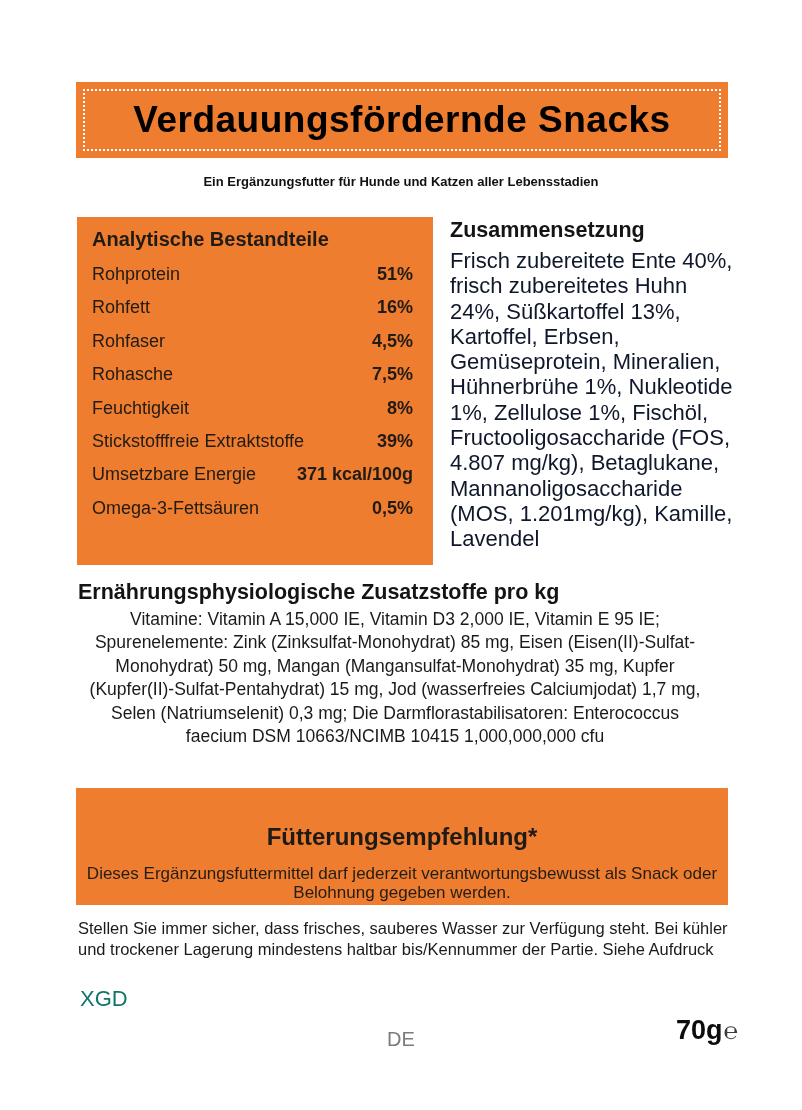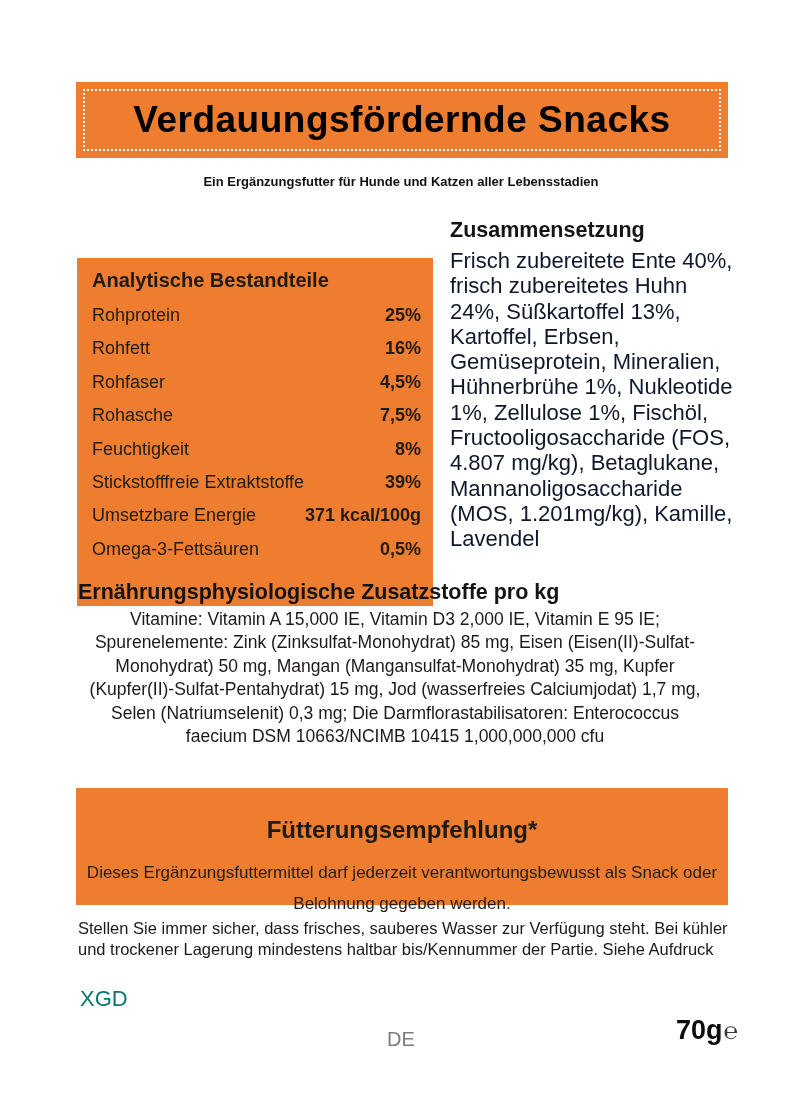--- a/index.html
+++ b/index.html
@@ -32,22 +32,21 @@
   
   .subtitle {
     left: 0; top: 174px; width: 802px;
     text-align: center; font-size: 13px; font-weight: bold; color: #111111;
   }
 
   
   .analytical-panel {
     left: 77px; top: 217px; width: 356px; height: 348px;
     background: #EE7D2F;
-    padding: 11px 12px 0 15px;
-    margin-top: 41px;
+    padding: 11px 20px 0 15px;
   }
   .analytical-title {
     font-size: 20px; font-weight: bold; color: #201b15;
     margin-bottom: 7px;
   }
   .analytical-row {
     display: flex; justify-content: space-between; align-items: baseline;
     height: 33.4px; line-height: 33.4px;
     font-size: 18px; color: #201b15;
     white-space: nowrap;
@@ -62,25 +61,25 @@
   
   .additives { left: 78px; top: 580px; width: 656px; }
   .additives-title { font-size: 21.5px; font-weight: bold; color: #141414; margin-bottom: 3px; }
   .additives-text { font-size: 17.5px; line-height: 23.4px; color: #1c1a18; width: 634px; text-align: center; }
 
   
   .feeding-panel {
     left: 76px; top: 788px; width: 652px; height: 117px;
     background: #EE7D2F;
     text-align: center;
-    padding-top: 28px;
+    padding-top: 35px;
   }
   .feeding-title { font-size: 24px; font-weight: bold; color: #1e1a15; margin-bottom: 13px; }
   .feeding-text {
-    font-size: 17px; line-height: 31px; color: #241d15;
+    font-size: 17px; line-height: 19px; color: #241d15;
     width: 632px; margin: 0 auto;
   }
 
   
   .storage-note {
     left: 78px; top: 918px; width: 670px;
     font-size: 16.5px; line-height: 20.8px; color: #1c1a18;
   }
 
   
@@ -100,21 +99,21 @@
   <div class="header-dotted"></div>
   <div class="header-title">Verdauungsfördernde Snacks</div>
 </div>
 
 <div class="abs subtitle">Ein Ergänzungsfutter für Hunde und Katzen aller Lebensstadien</div>
 
 <div class="abs analytical-panel">
   <div class="analytical-title">Analytische Bestandteile</div>
   <div class="analytical-row">
     <span class="lbl">Rohprotein</span>
-    <span class="val">25%</span>
+    <span class="val">51%</span>
   </div>
   <div class="analytical-row">
     <span class="lbl">Rohfett</span>
     <span class="val">16%</span>
   </div>
   <div class="analytical-row">
     <span class="lbl">Rohfaser</span>
     <span class="val">4,5%</span>
   </div>
   <div class="analytical-row">

